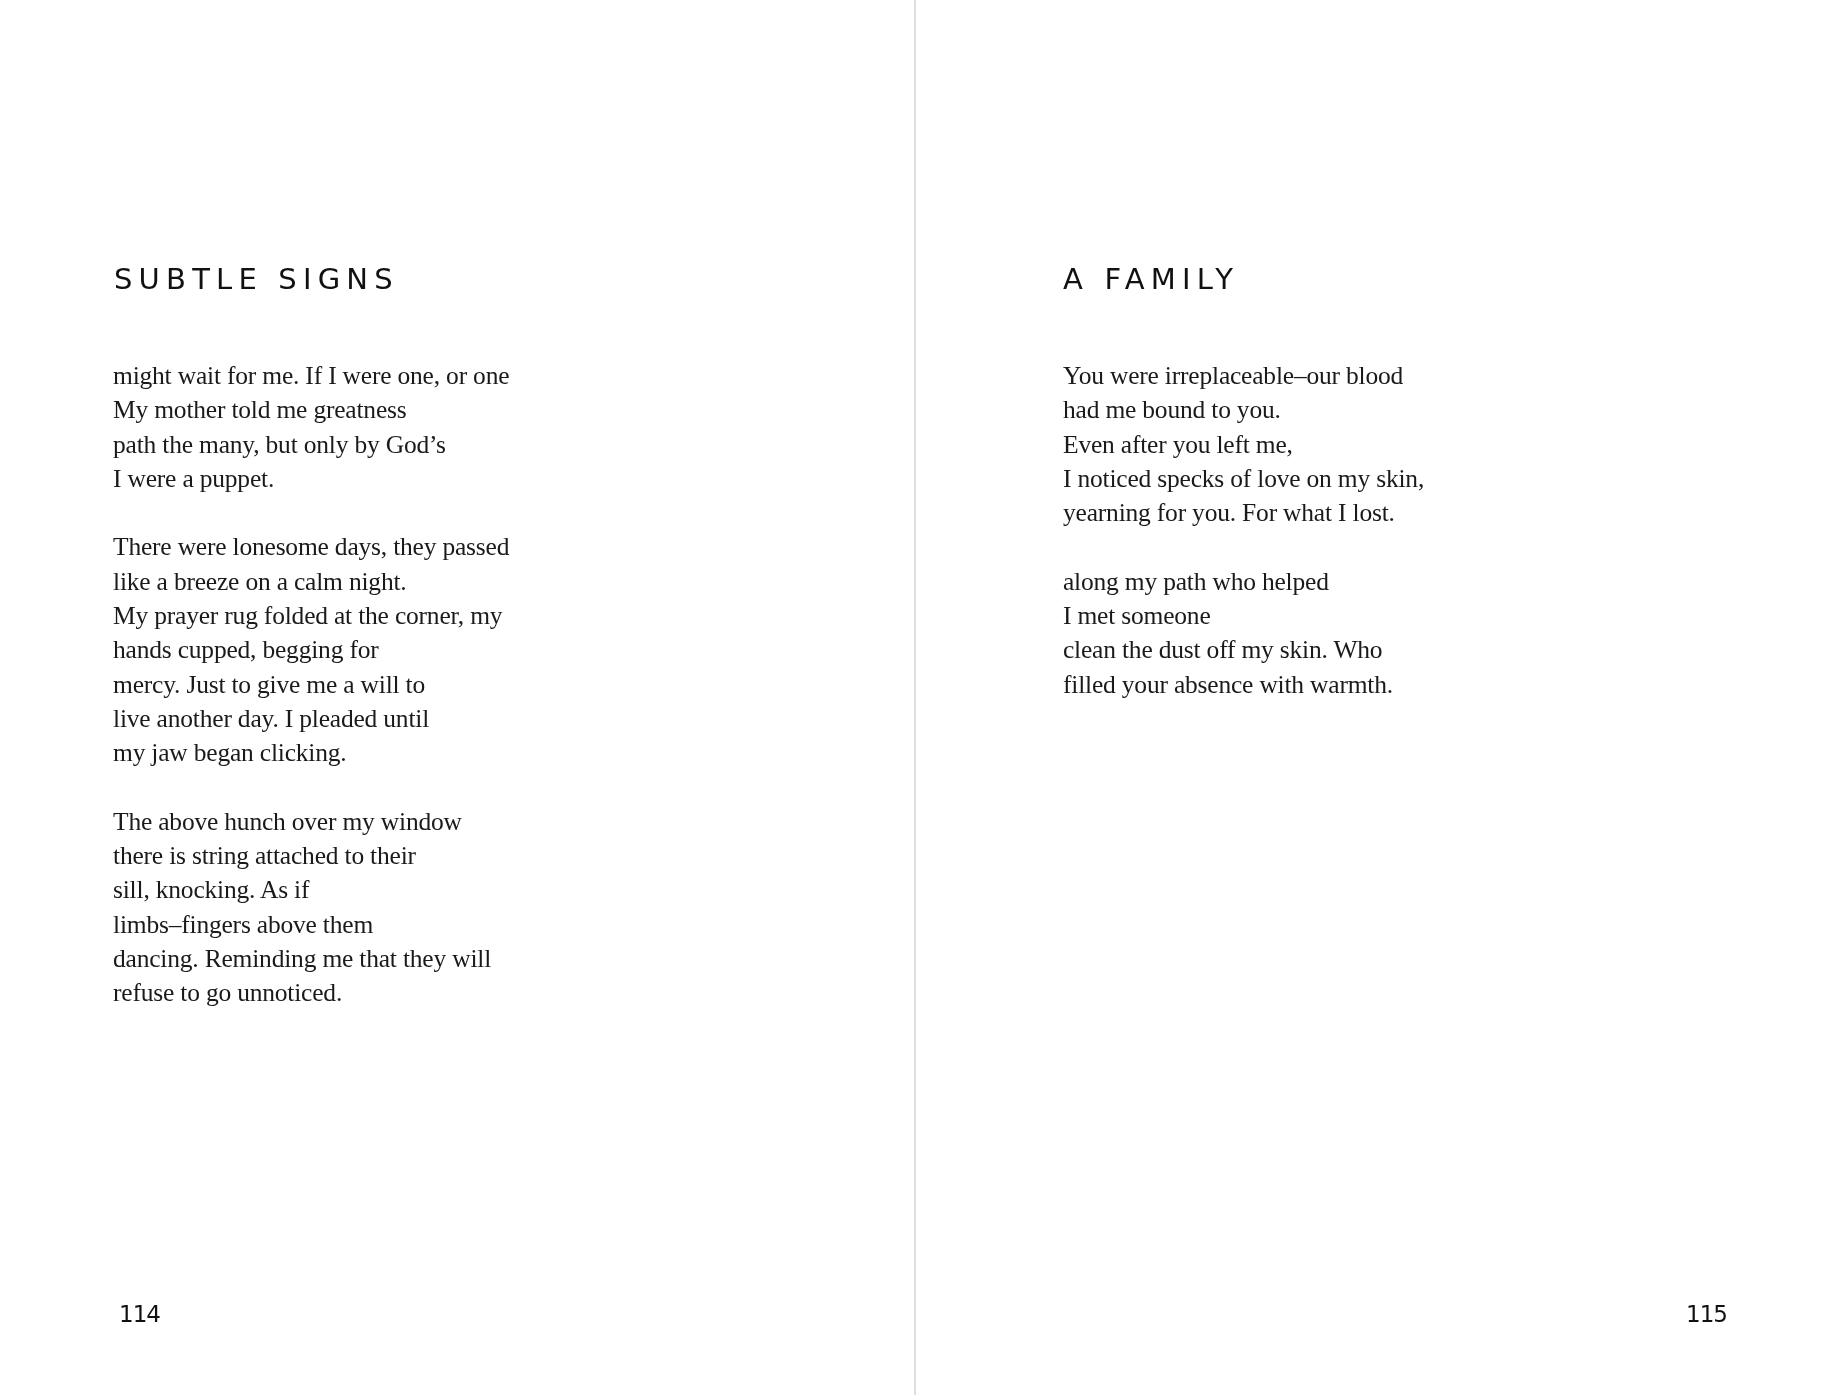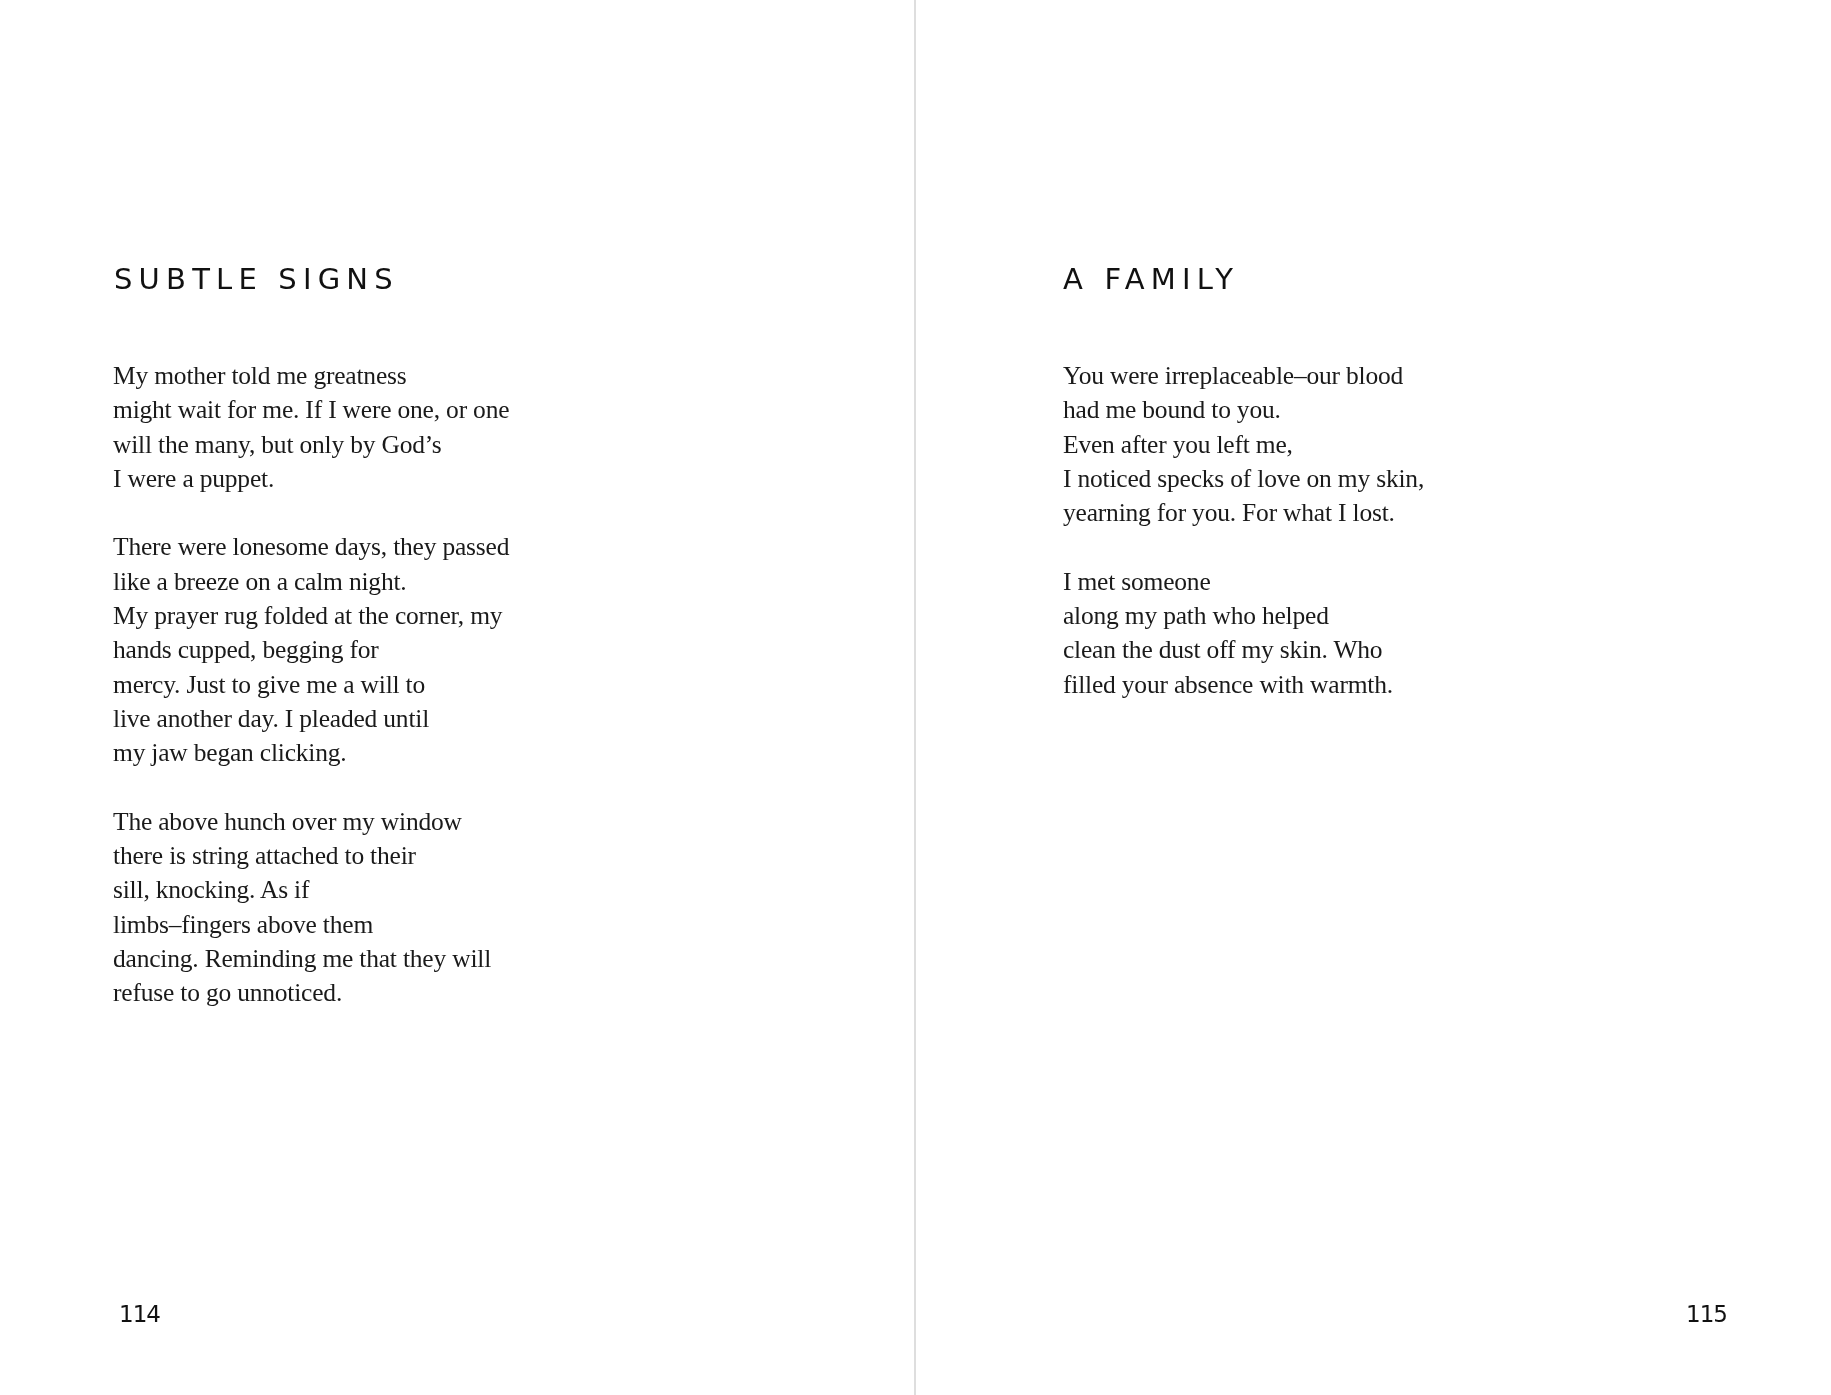--- a/index.html
+++ b/index.html
@@ -71,23 +71,23 @@
 </head>
 <body>
 
 <div class="spread">
 
   <div class="page left">
     <h1 class="poem-title">SUBTLE SIGNS</h1>
 
     <div class="poem-body">
       <div class="stanza">
+        <span class="line">might wait for me. If I were one, or one</span>
         <span class="line">My mother told me greatness</span>
-        <span class="line">might wait for me. If I were one, or one</span>
-        <span class="line">will the many, but only by God’s</span>
+        <span class="line">path the many, but only by God’s</span>
         <span class="line">I were a puppet.</span>
       </div>
       <div class="stanza">
         <span class="line">There were lonesome days, they passed</span>
         <span class="line">like a breeze on a calm night.</span>
         <span class="line">My prayer rug folded at the corner, my</span>
         <span class="line">hands cupped, begging for</span>
         <span class="line">mercy. Just to give me a will to</span>
         <span class="line">live another day. I pleaded until</span>
         <span class="line">my jaw began clicking.</span>
@@ -112,22 +112,22 @@
 
     <div class="poem-body">
       <div class="stanza">
         <span class="line">You were irreplaceable–our blood</span>
         <span class="line">had me bound to you.</span>
         <span class="line">Even after you left me,</span>
         <span class="line">I noticed specks of love on my skin,</span>
         <span class="line">yearning for you. For what I lost.</span>
       </div>
       <div class="stanza">
+        <span class="line">along my path who helped</span>
         <span class="line">I met someone</span>
-        <span class="line">along my path who helped</span>
         <span class="line">clean the dust off my skin. Who</span>
         <span class="line">filled your absence with warmth.</span>
       </div>
     </div>
 
     <div class="page-number">115</div>
   </div>
 
 </div>
 

